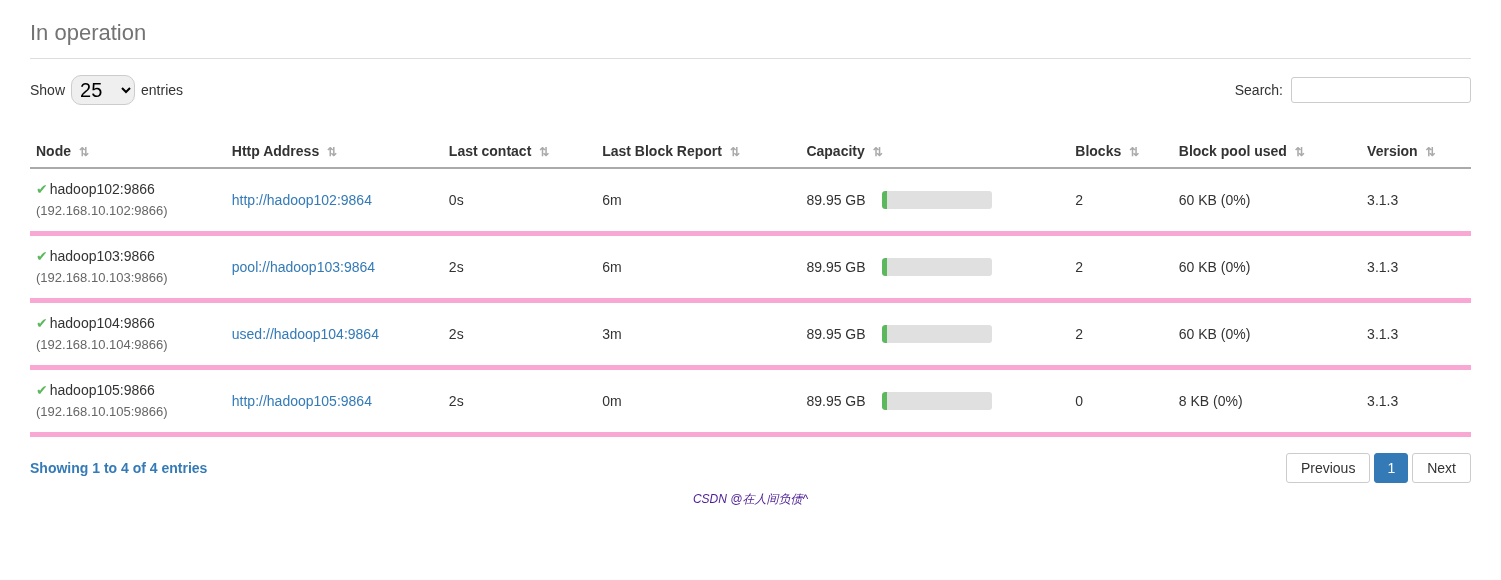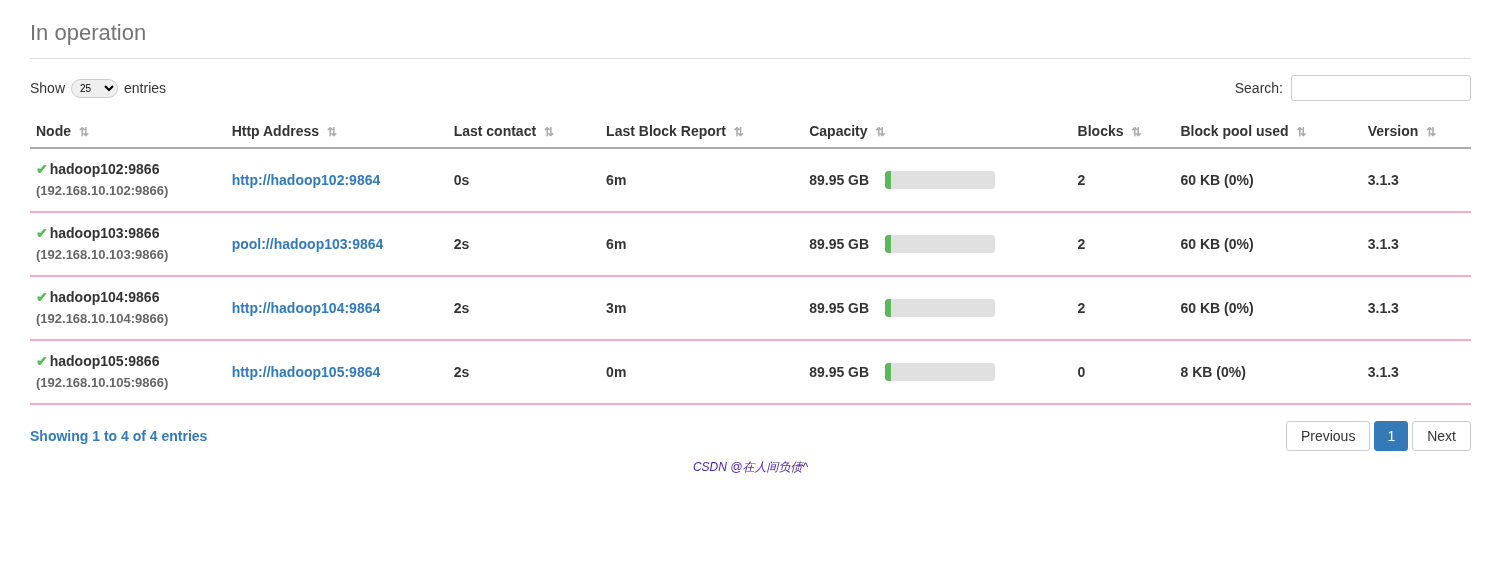--- a/index.html
+++ b/index.html
@@ -15,33 +15,33 @@
       font-weight: normal;
       color: #737373;
       margin-bottom: 16px;
       border-bottom: 1px solid #ddd;
       padding-bottom: 12px;
     }
     .controls-top {
       display: flex;
       justify-content: space-between;
       align-items: center;
-      margin-bottom: 14px;
+      margin-bottom: 30px;
     }
     .show-entries {
       display: flex;
       align-items: center;
       gap: 6px;
       font-size: 14px;
     }
     .show-entries select {
       border: 1px solid #ccc;
       border-radius: 10px;
       padding: 2px 4px;
-      font-size: 10px;
+      font-size: 20px;
     }
     .search-area {
       display: flex;
       align-items: center;
       gap: 8px;
     }
     .search-area input {
       border: 1px solid #ccc;
       border-radius: 3px;
       padding: 4px 8px;
@@ -64,22 +64,21 @@
       white-space: nowrap;
       position: relative;
     }
     thead th .sort-icon {
       color: #aaa;
       font-size: 12px;
       margin-left: 4px;
       display: inline-block;
     }
     tbody tr {
-      border-bottom: 2px solid #f9a8d4;
-      font-weight: bold;
+      border-bottom: 5px solid #f9a8d4;
     }
     tbody td {
       padding: 10px 6px;
       vertical-align: middle;
     }
     .node-cell {
       line-height: 1.5;
     }
     .check-icon {
       color: #5cb85c;
@@ -259,21 +258,21 @@
         <td>60 KB (0%)</td>
         <td>3.1.3</td>
       </tr>
       <tr>
         <td>
           <div class="node-cell">
       <span class="check-icon">✔</span><span>hadoop104:9866</span><br>
       <span class="node-ip">(192.168.10.104:9866)</span>
     </div>
         </td>
-        <td><a href="#">http://hadoop104:9864</a></td>
+        <td><a href="#">used://hadoop104:9864</a></td>
         <td>2s</td>
         <td>3m</td>
         <td>
           <div class="capacity-cell">
       <span>89.95 GB</span>
       <div class="capacity-bar-container">
         <div class="capacity-bar-fill" style="width:5%"></div>
       </div>
     </div>
         </td>

